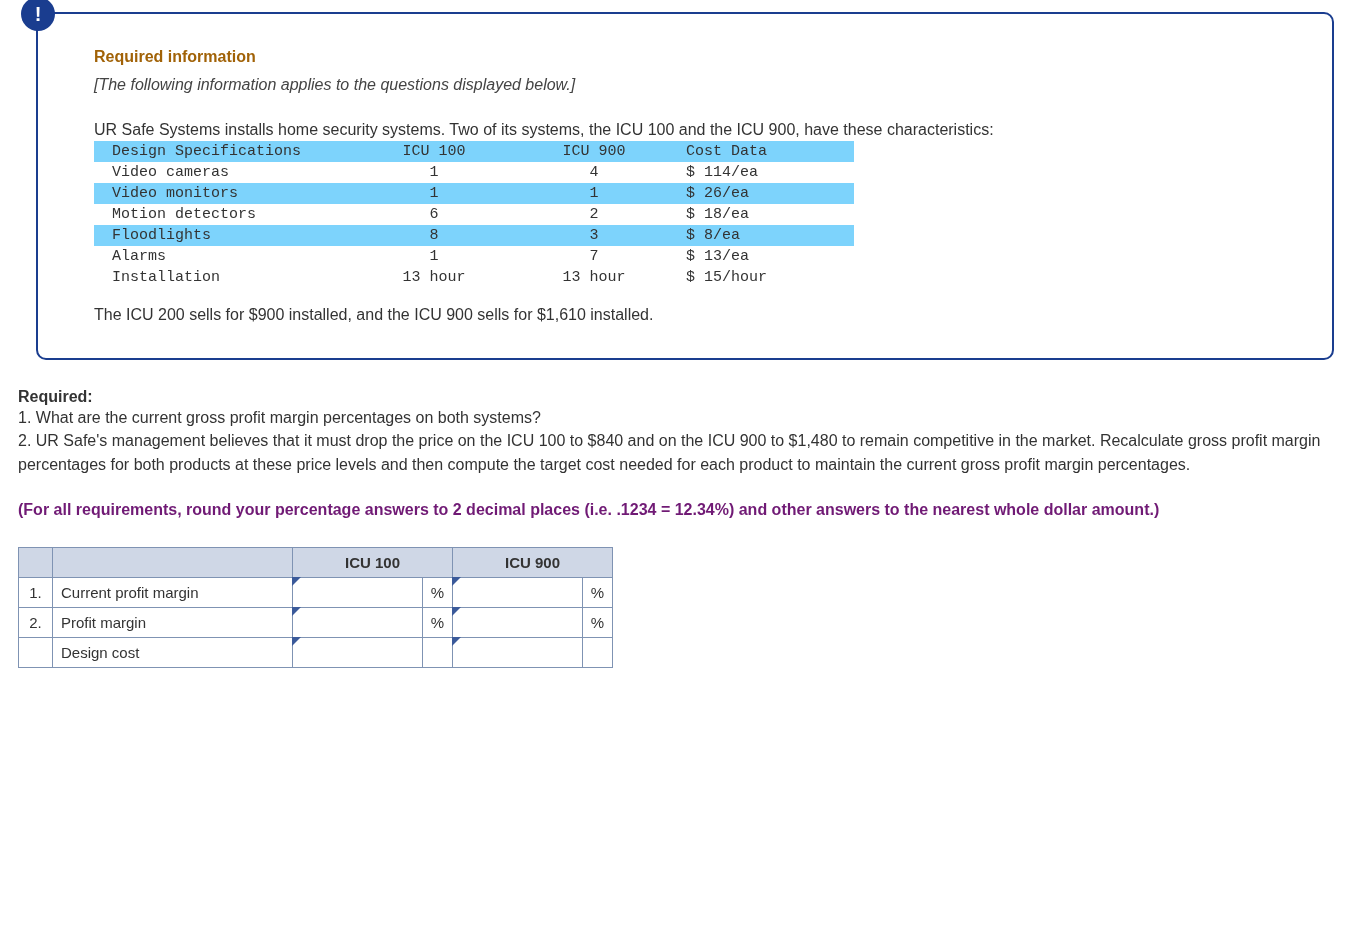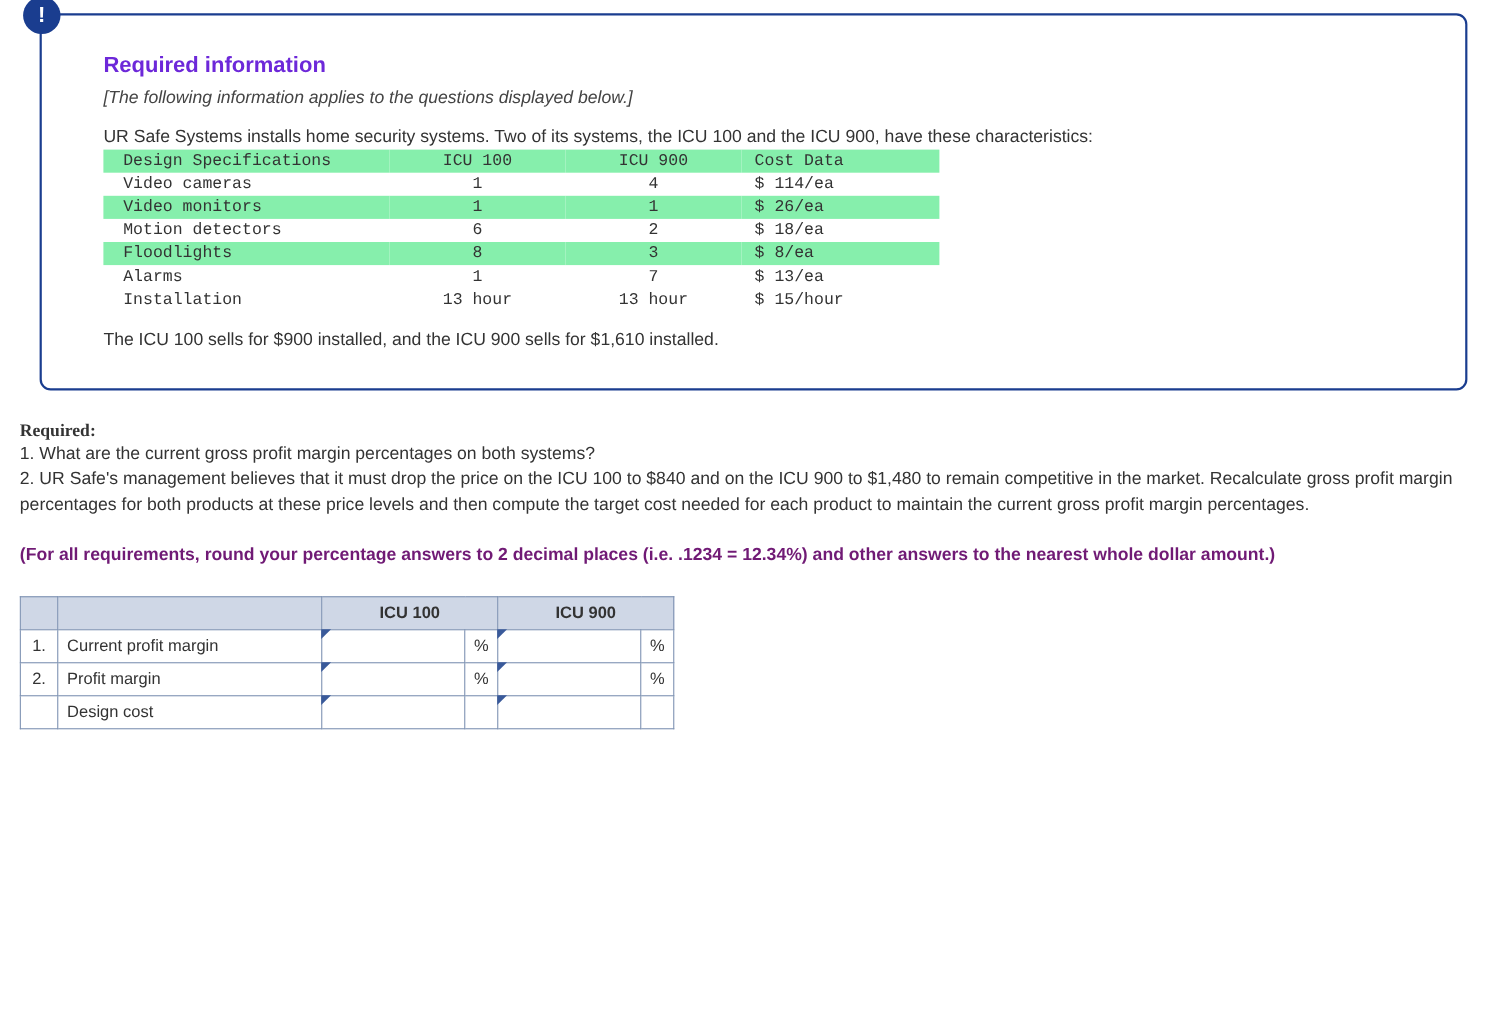--- a/index.html
+++ b/index.html
@@ -32,53 +32,53 @@
     border-radius: 50%;
     background: #1a3d8f;
     color: #fff;
     font-weight: 700;
     display: flex;
     align-items: center;
     justify-content: center;
     font-size: 20px;
   }
   .req-info-title {
-    color: #6d28d9;
-    font-weight: 700;
-    font-size: 20px;
+    color: #a16207;
+    font-weight: 700;
+    font-size: 16px;
     margin-bottom: 10px;
   }
   .italic-note {
     font-style: italic;
     color: #444;
-    margin-bottom: 14px;
+    margin-bottom: 24px;
   }
   .intro-text {
     color: #333;
     line-height: 1.45;
   }
   .spec-table {
     font-family: "Courier New", Courier, monospace;
     font-size: 15px;
     border-collapse: collapse;
     margin-bottom: 18px;
   }
   .spec-table td {
     padding: 0 12px;
     line-height: 1.4;
     white-space: nowrap;
   }
-  .spec-table tr.shade td { background: #86efac; }
+  .spec-table tr.shade td { background: #7dd3fc; }
   .spec-table .col-spec  { width: 260px; text-align: left;  padding-left: 18px; }
   .spec-table .col-icu100{ width: 160px; text-align: center;}
   .spec-table .col-icu900{ width: 160px; text-align: center;}
   .spec-table .col-cost  { width: 180px; padding-right: 40px;}
   .sells-for { color: #333; }
   .below-box { margin-top: 28px; margin-left: 2px; }
-  .required-label { font-weight: 700; font-family: Liberation Serif, serif; }
+  .required-label { font-weight: 700; }
   .q-line { line-height: 1.45; }
   .red-instr {
     color: #701a75;
     font-weight: 700;
     margin-top: 22px;
     line-height: 1.45;
   }
   .answer-table {
     border-collapse: collapse;
     margin-top: 26px;
@@ -169,21 +169,21 @@
       </tr>
       <tr>
         <td class="col-spec">Installation</td>
         <td class="col-icu100">13 hour</td>
         <td class="col-icu900">13 hour</td>
         <td class="col-cost">$ 15/hour</td>
       </tr>
     </tbody>
       </table>
 
-    <div class="sells-for">The ICU 100 sells for $900 installed, and the ICU 900 sells for $1,610 installed.</div>
+    <div class="sells-for">The ICU 200 sells for $900 installed, and the ICU 900 sells for $1,610 installed.</div>
   </div>
 
   <div class="below-box">
     <div class="required-label">Required:</div>
     <div class="q-line">1. What are the current gross profit margin percentages on both systems?</div>
     <div class="q-line">2. UR Safe's management believes that it must drop the price on the ICU 100 to $840 and on the ICU 900 to $1,480 to remain competitive in the market. Recalculate gross profit margin percentages for both products at these price levels and then compute the target cost needed for each product to maintain the current gross profit margin percentages.</div>
 
     <div class="red-instr">(For all requirements, round your percentage answers to 2 decimal places (i.e. .1234 = 12.34%) and other answers to the nearest whole dollar amount.)</div>
 
     <table class="answer-table">

